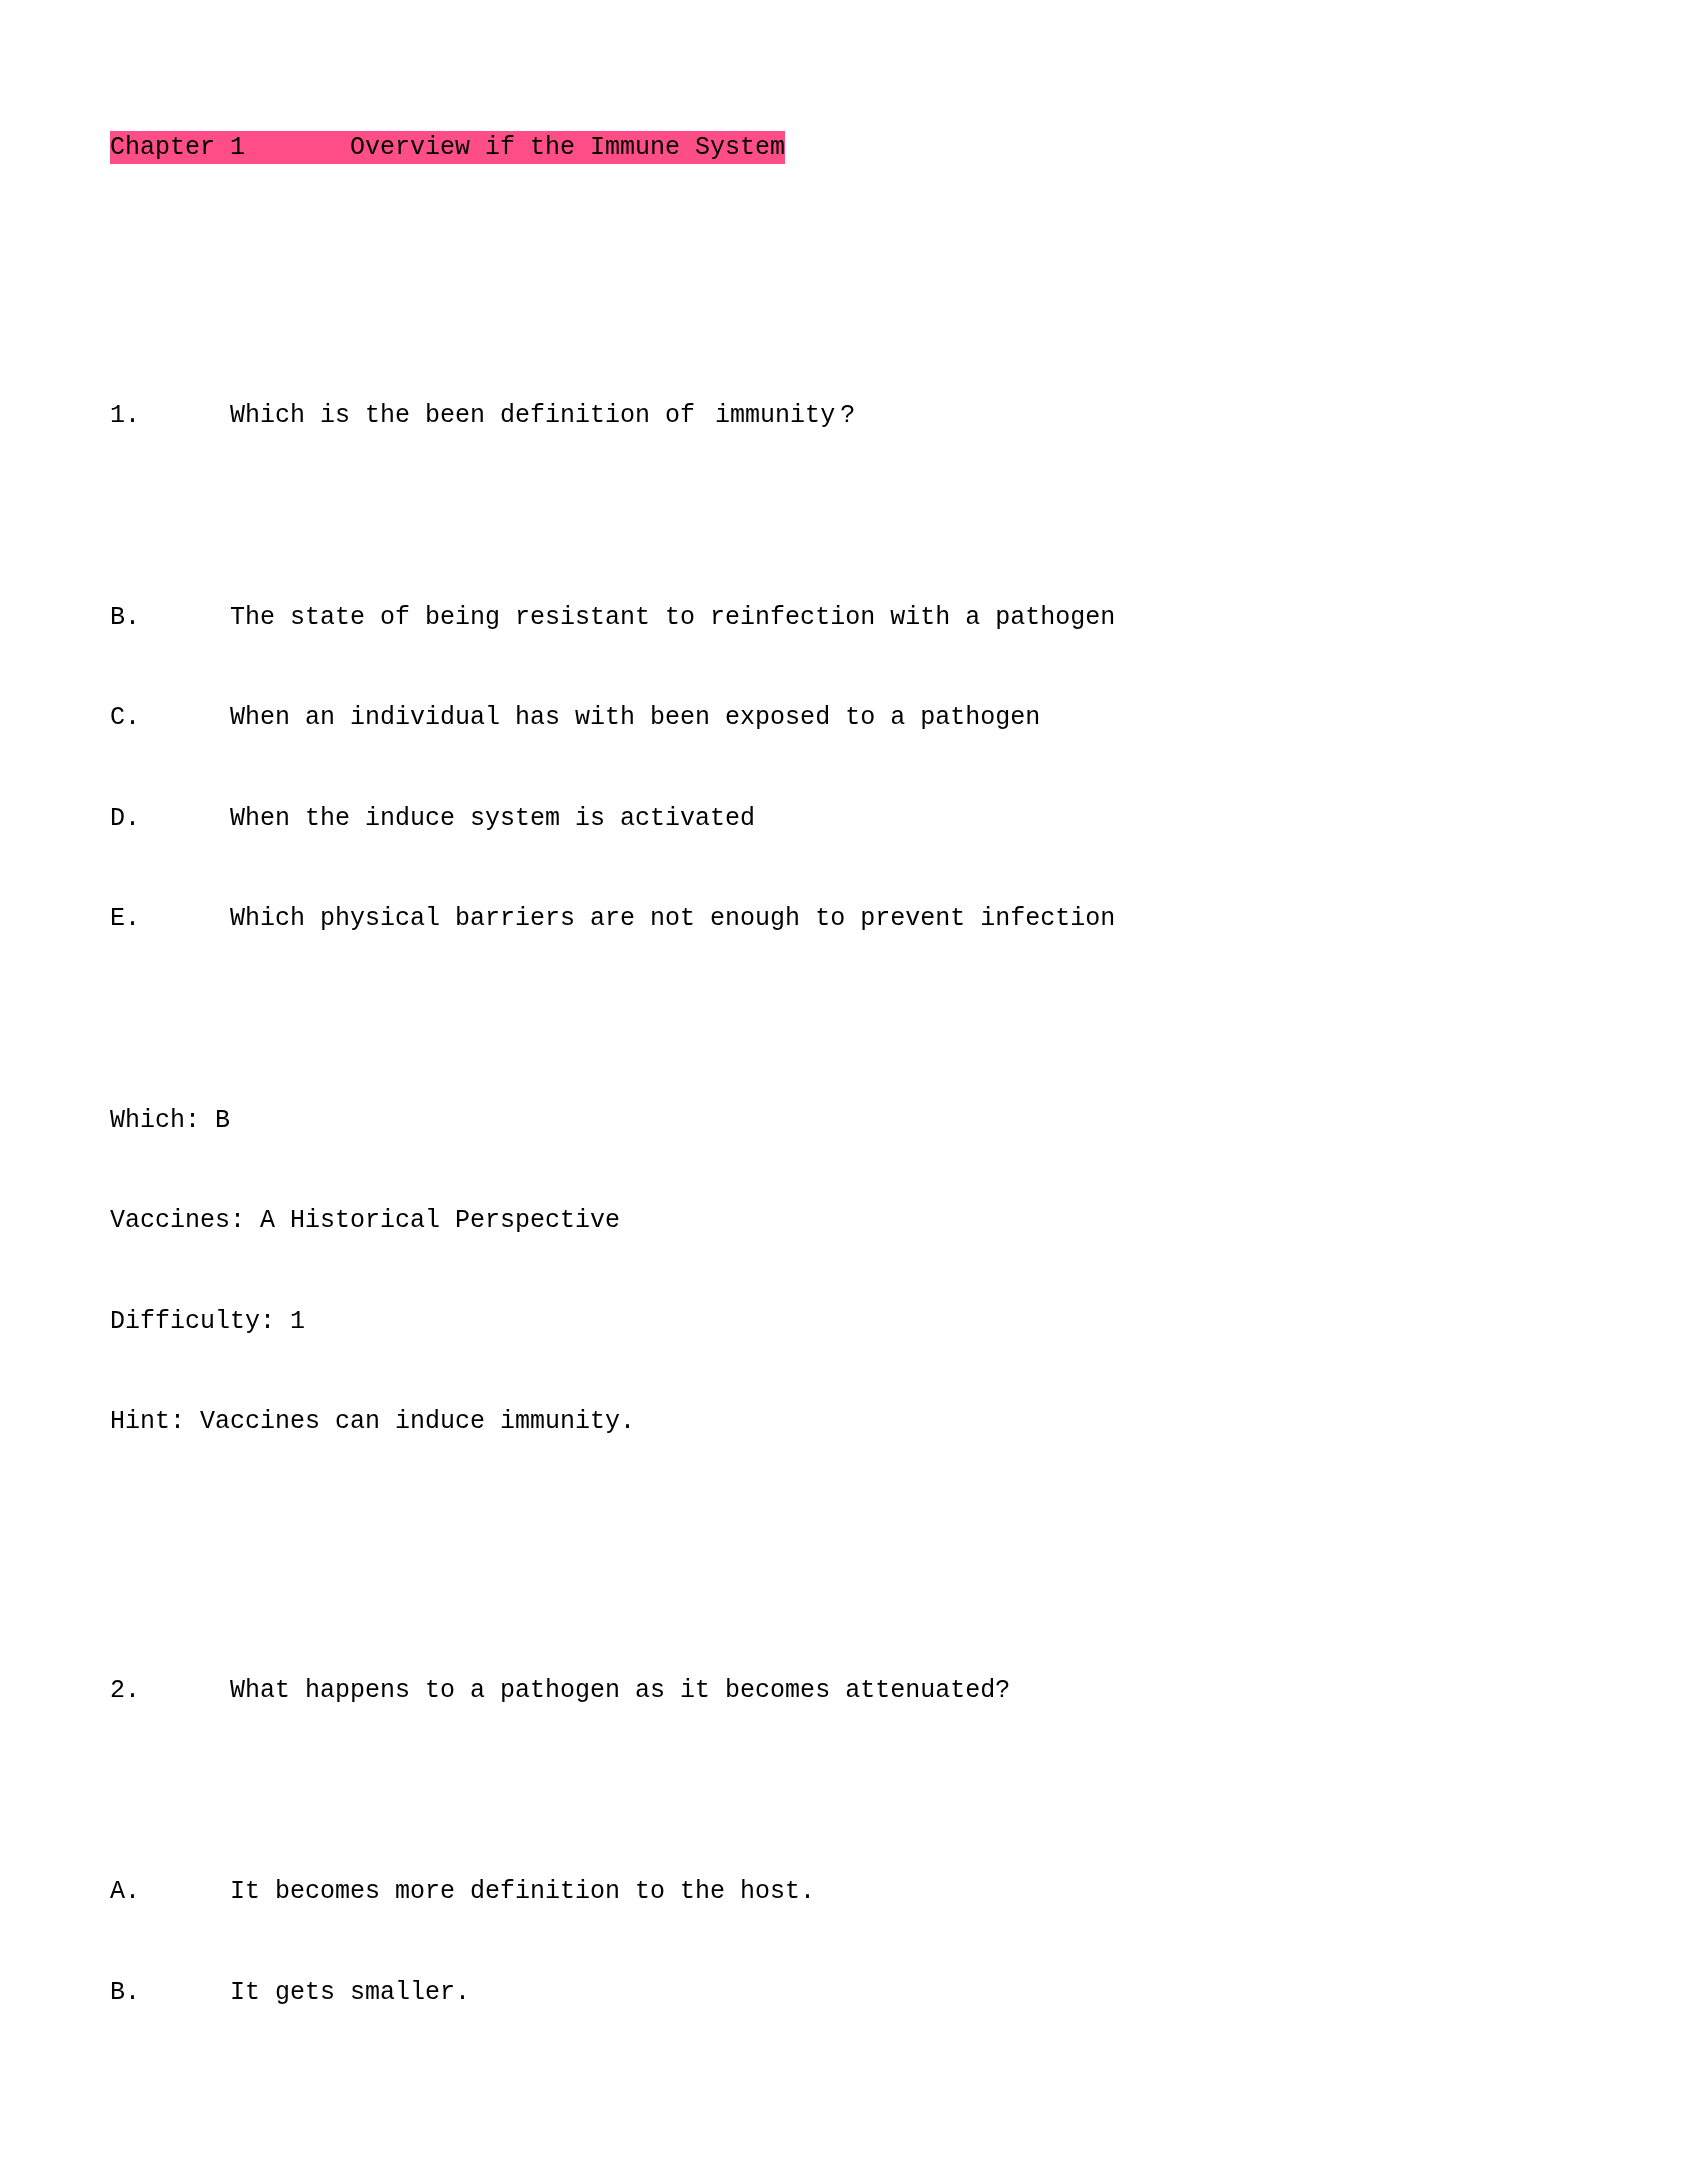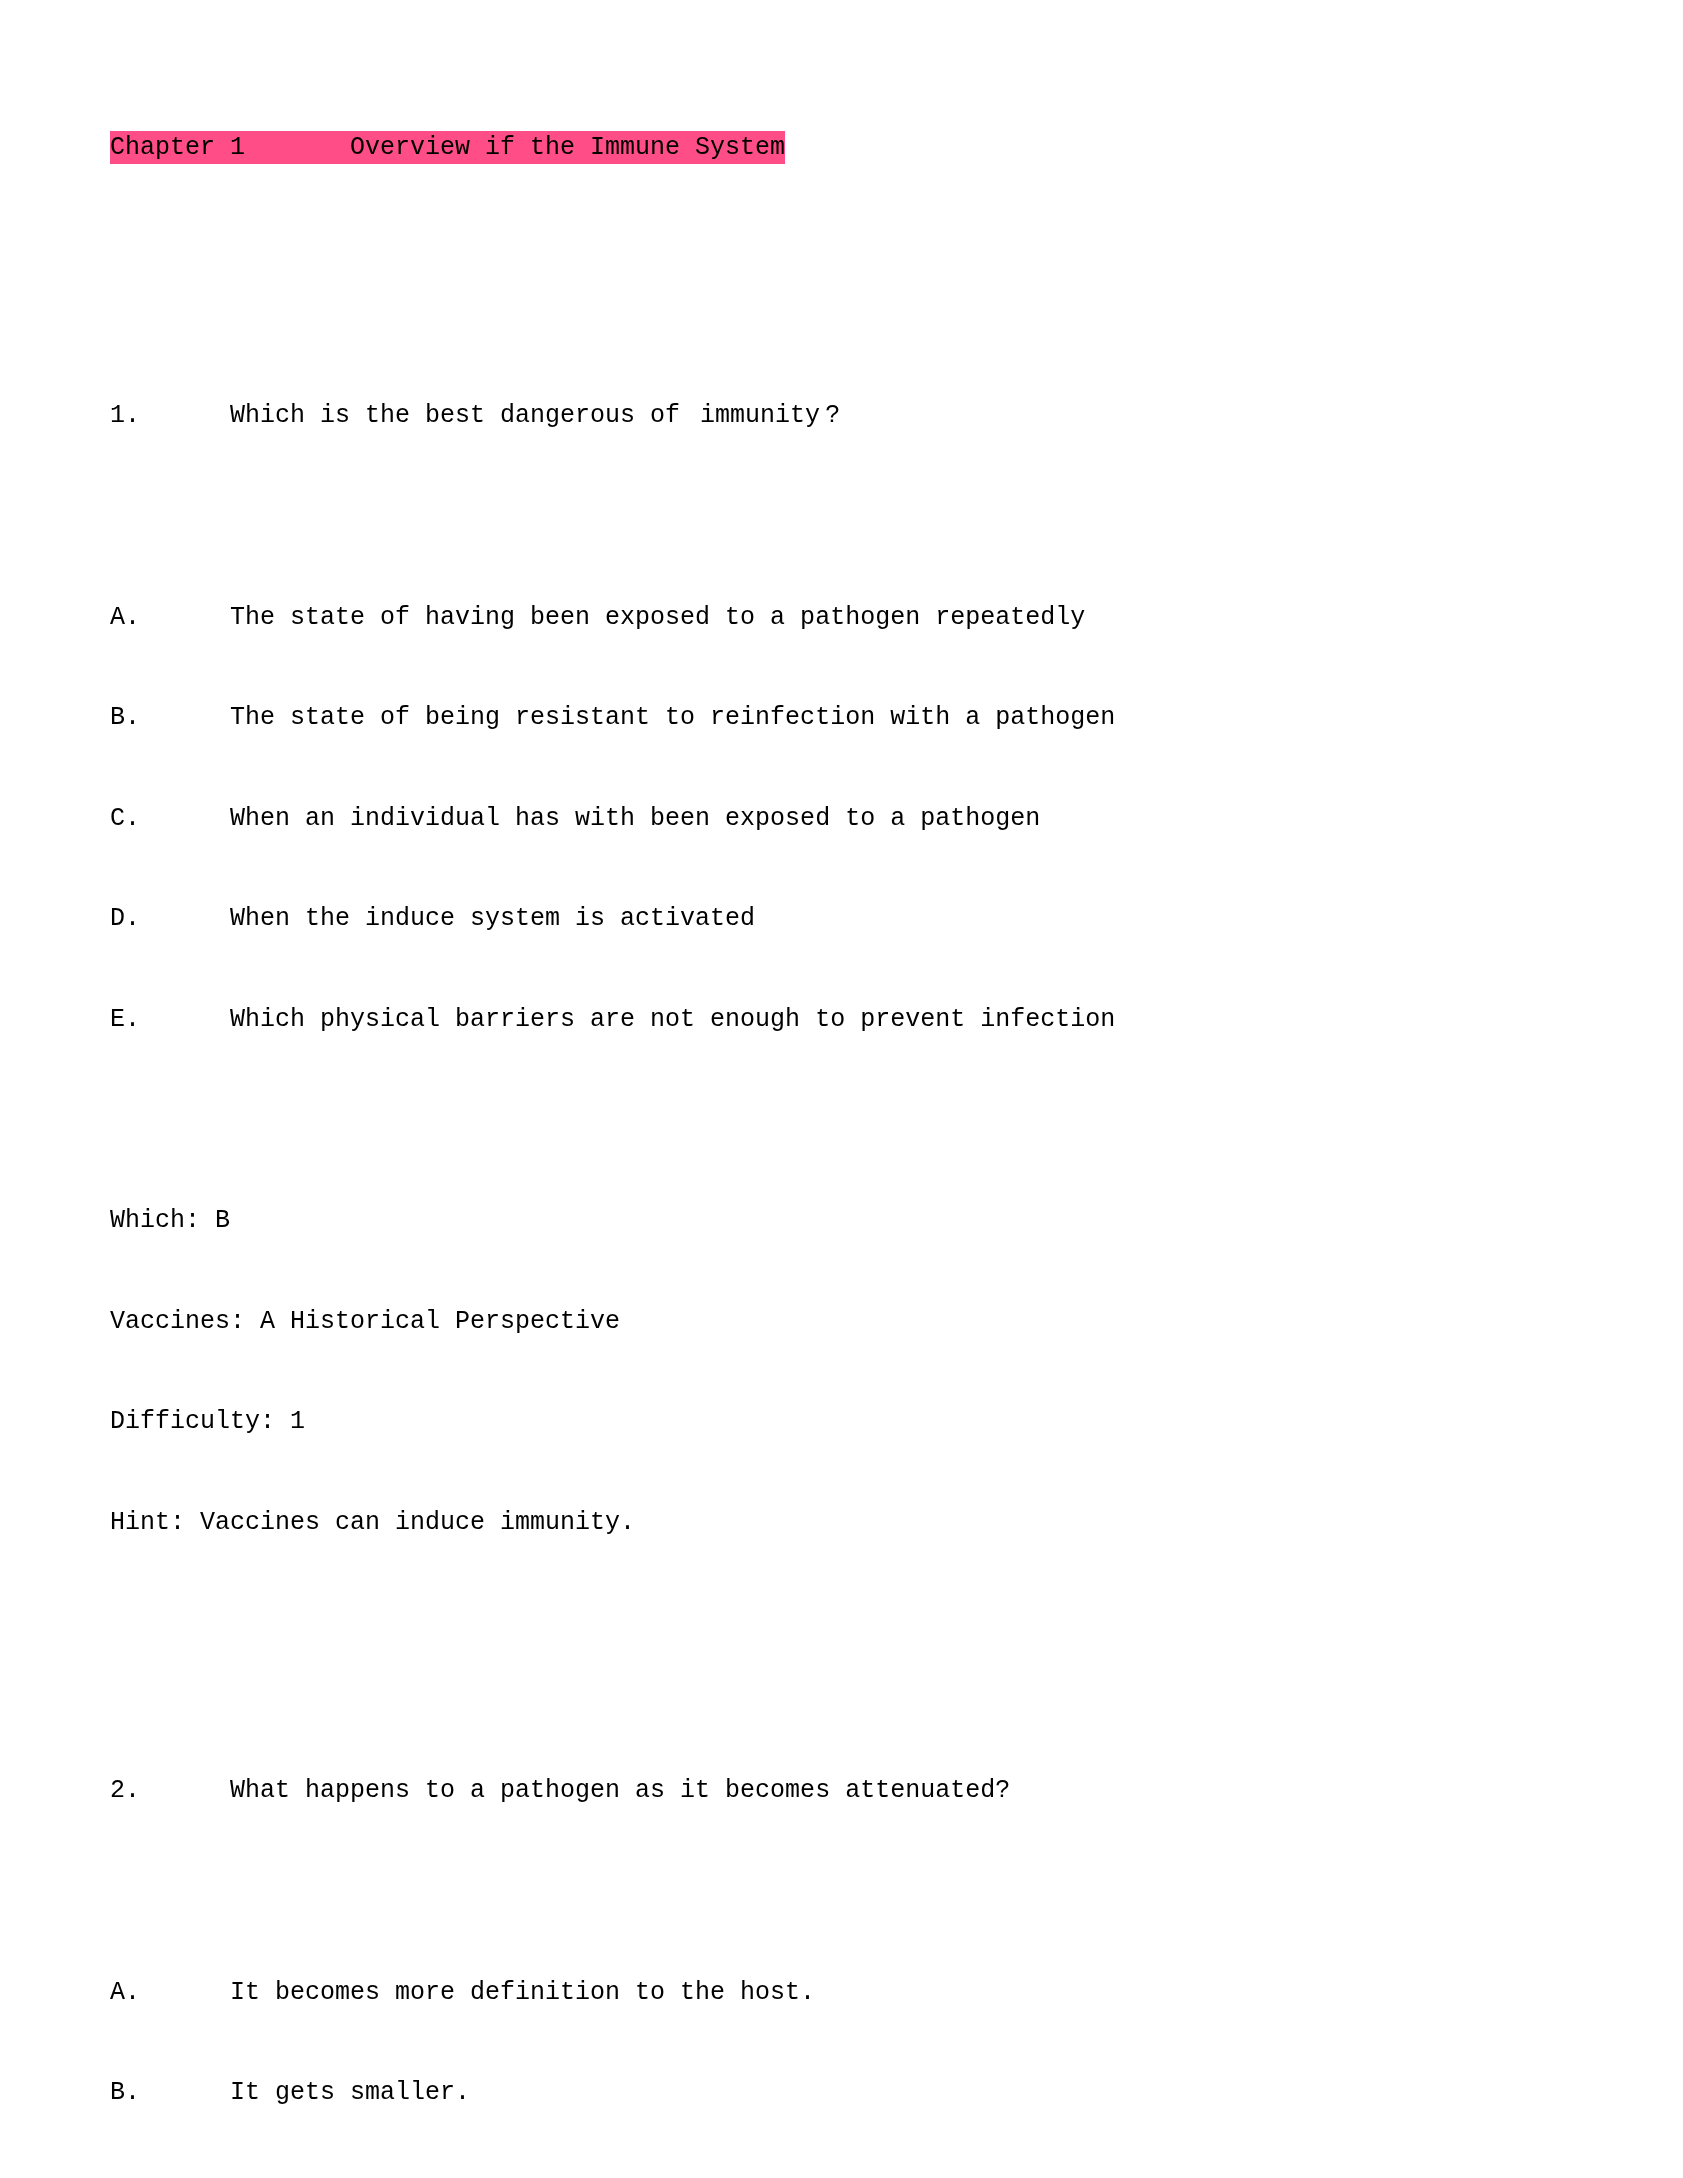--- a/index.html
+++ b/index.html
@@ -41,23 +41,22 @@
 </head>
 <body>
 
 <div class="page">
   <div class="doc">
 
     <div class="line"><span class="title-line hl-pink">Chapter 1	Overview if the Immune System</span></div>
     <div class="blank"></div>
 
     
-    <div class="line"><span>1.</span>	<span>Which is the best dangerous of  immunity ?</span></div>
+    <div class="line"><span>1.</span>	<span>Which is the been definition of  immunity ?</span></div>
     <div class="blank"></div>
-    <div class="line"><span>A.</span>	<span>The state of having been exposed to a pathogen repeatedly</span></div>
     <div class="line"><span>B.</span>	<span>The state of being resistant to reinfection with a pathogen</span></div>
     <div class="line"><span>C.</span>	<span>When an individual has with been exposed to a pathogen</span></div>
     <div class="line"><span>D.</span>	<span>When the induce system is activated</span></div>
     <div class="line"><span>E.</span>	<span>Which physical barriers are not enough to prevent infection</span></div>
     <div class="blank"></div>
     <div class="line">Which: B</div>
     <div class="line">Vaccines: A Historical Perspective</div>
     <div class="line">Difficulty: 1</div>
     <div class="line">Hint: Vaccines can induce immunity.</div>
     <div class="blank"></div>

